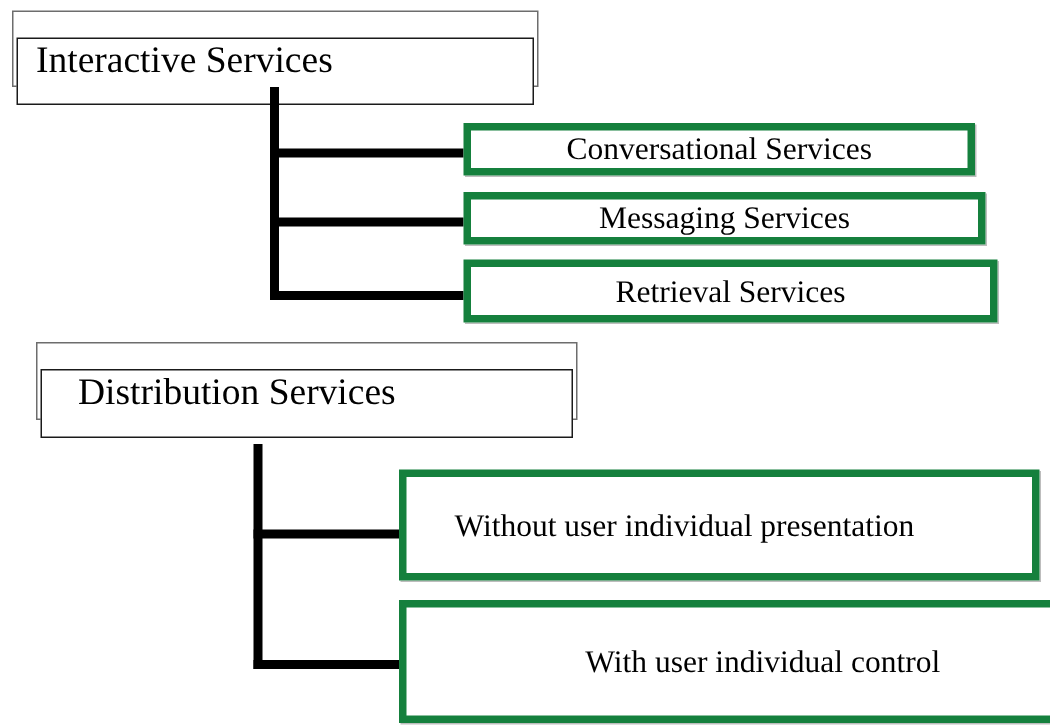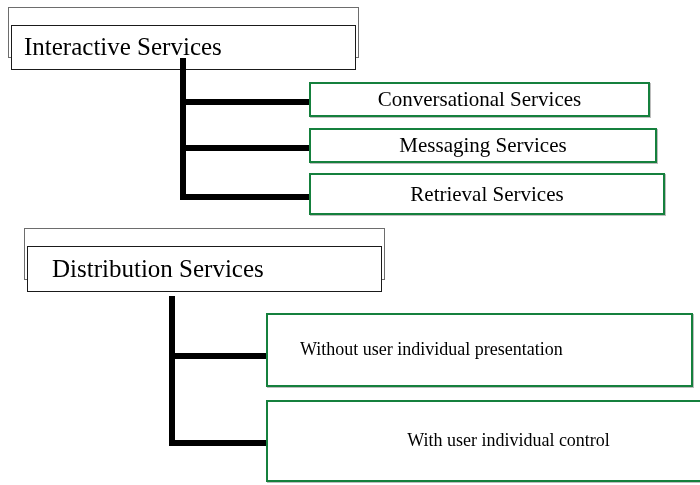--- a/index.html
+++ b/index.html
@@ -35,41 +35,40 @@
     border: 1px solid #6d6d6d;
     padding: 2px;
   }
   .node.root > .inner {
     box-sizing: border-box;
     width: 100%;
     height: 100%;
     border: 1px solid #1a1a1a;
     background: #ffffff;
     display: flex;
-    align-items: center;
     margin-top: 29px;
   }
 
   
   .node.leaf {
-    border: 2px solid #15803d;
+    border: 5px solid #15803d;
     box-shadow: 1px 1px 0 0 #bdbdbd;
   }
 
   .node .label {
     display: block;
     width: 100%;
   }
   .label.center { text-align: center; }
   .label.left   { text-align: left; }
 
   
   .t-root   { font-size: 25px; }
   .t-leaf   { font-size: 21px; }
-  .t-leaf-lg{ font-size: 18px; }
+  .t-leaf-lg{ font-size: 21px; }
 
   
   .line {
     position: absolute;
     background: #000000;
   }
   .vline { width: 6px; }
   .hline { height: 6px; }
 </style>
 </head>

